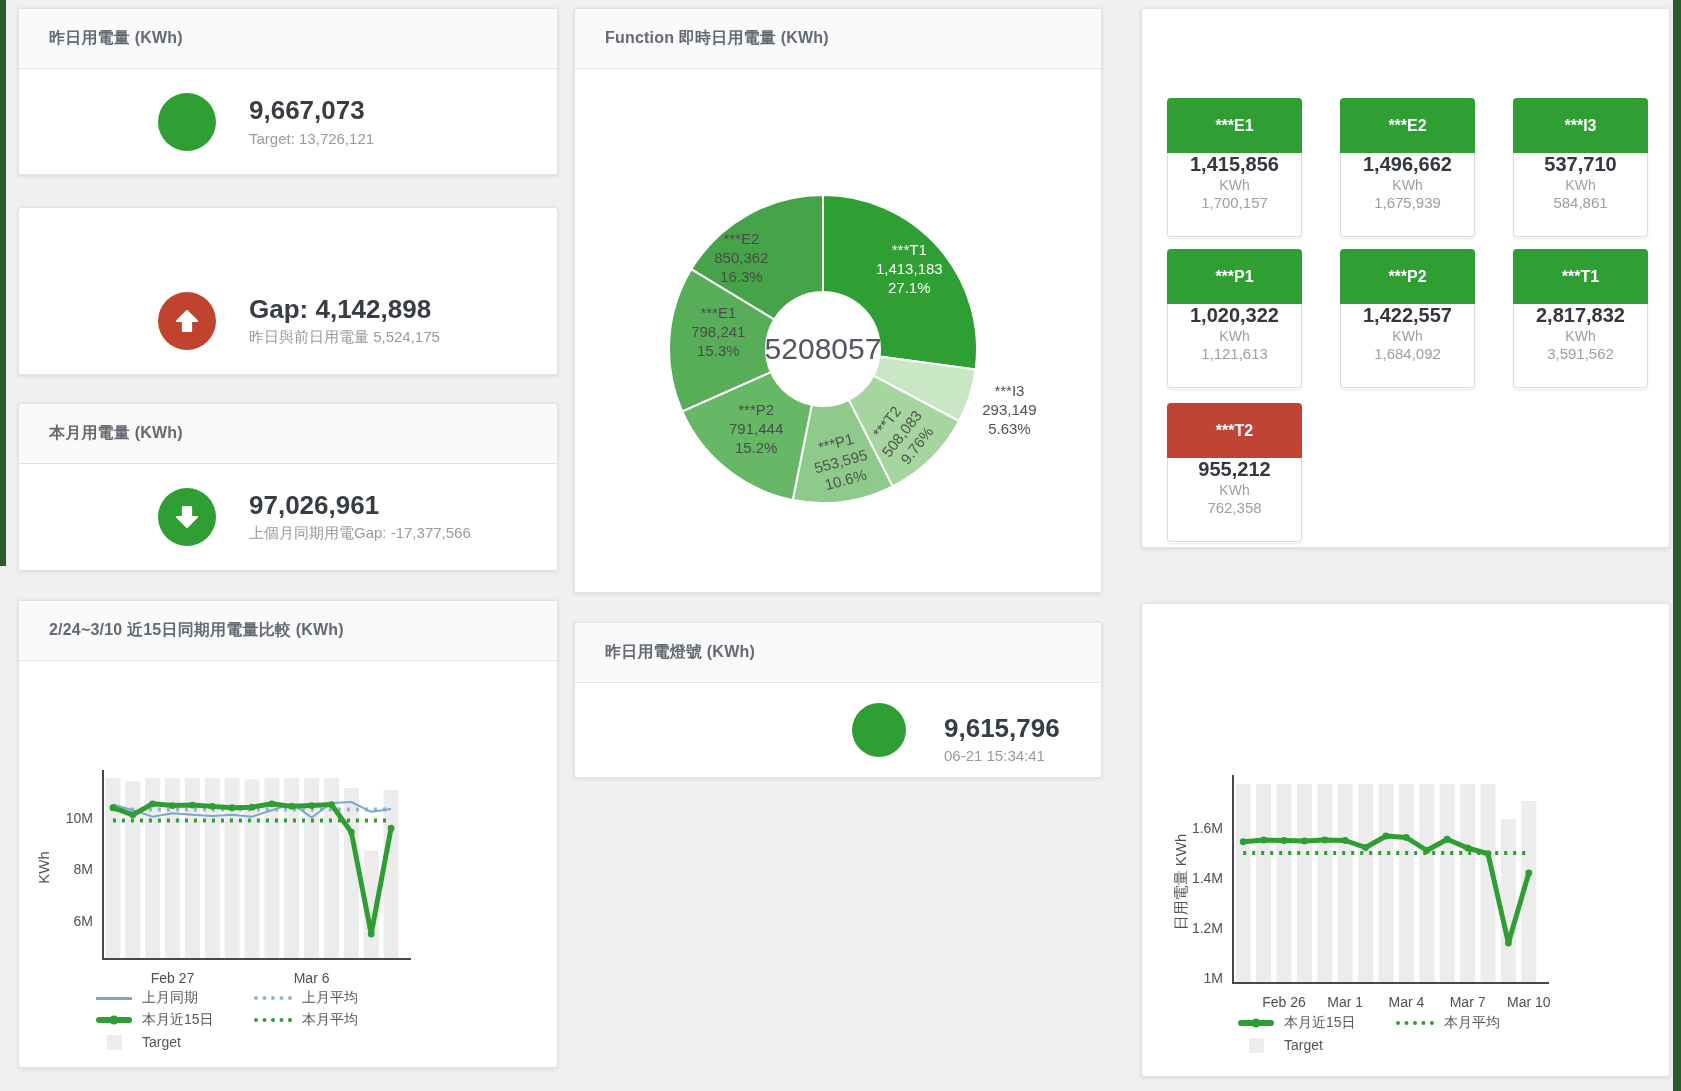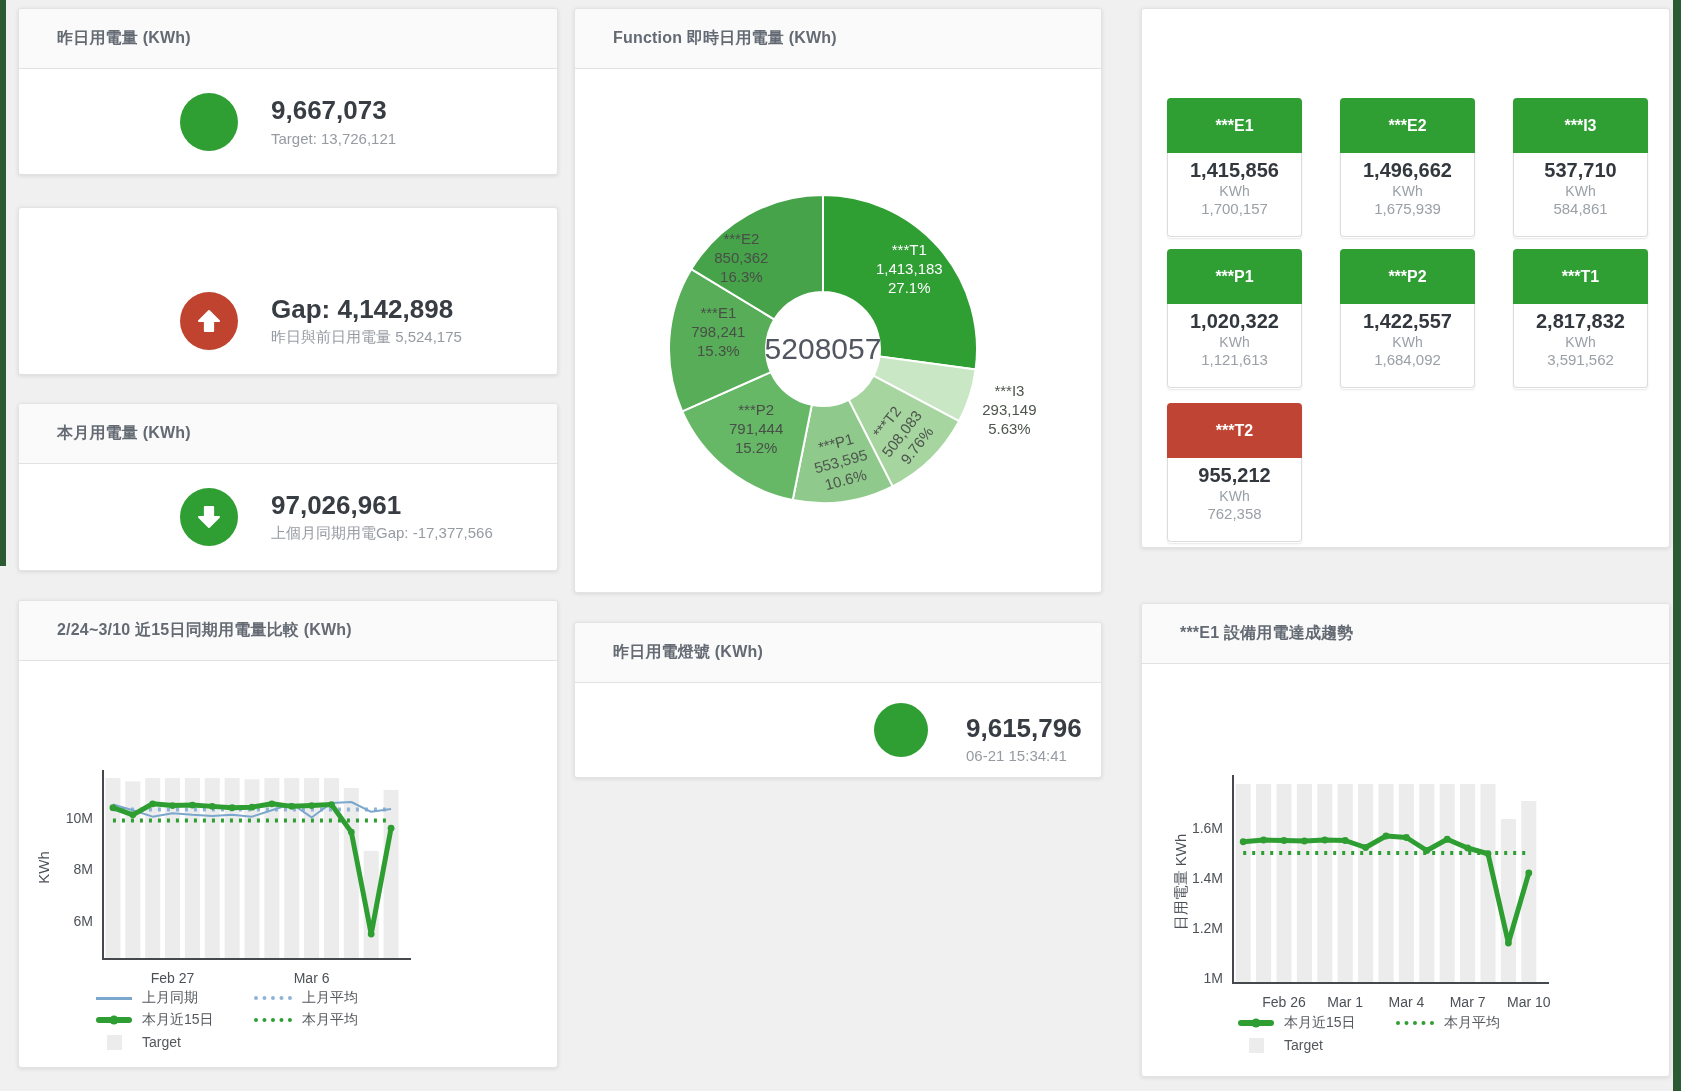--- a/index.html
+++ b/index.html
@@ -12,45 +12,45 @@
   .edge-strip{position:absolute;background:#2b5a33;}
   .edge-left{left:0;top:0;width:6px;height:566px;}
   .edge-right{left:1673px;top:0;width:8px;height:1091px;}
 
   .panel{
     position:absolute;background:#ffffff;border:1px solid #e3e3e3;border-radius:3px;
     box-shadow:0 1px 4px rgba(0,0,0,0.10);box-sizing:border-box;overflow:hidden;
   }
   .panel-header{
     height:60px;background:#fafafa;border-bottom:1px solid #e2e2e2;
-    display:flex;align-items:center;padding:0 38px;box-sizing:border-box;
+    display:flex;align-items:center;padding:0 30px;box-sizing:border-box;
   }
   .panel-title{font-size:16px;font-weight:bold;color:#646a73;letter-spacing:.2px;white-space:nowrap;}
 
   
-  .stat-content{position:absolute;top:60px;left:0;right:0;bottom:0;display:flex;align-items:center;padding-left:22px;}
+  .stat-content{position:absolute;top:60px;left:0;right:0;bottom:0;display:flex;align-items:center;}
   .stat-circle{width:58px;height:58px;border-radius:50%;flex:none;margin-left:139px;
     display:flex;align-items:center;justify-content:center;}
   .circle-green{background:#2f9e33;}
   .circle-red{background:#c0432f;}
   .stat-text{margin-left:33px;}
   .stat-value{font-size:26px;font-weight:bold;color:#383d44;line-height:1.12;white-space:nowrap;}
   .stat-sub{font-size:15px;color:#969ba1;margin-top:4px;white-space:nowrap;}
   .estimate .stat-circle{margin-left:277px;width:54px;height:54px;}
   .estimate .stat-text{margin-left:38px;margin-top:18px;}
   .arrow-icon{width:30px;height:30px;display:block;}
 
   
   .tile{position:absolute;width:135px;height:140px;border-radius:4px;box-shadow:0 1px 2px rgba(0,0,0,0.10);}
   .tile-head{height:55px;border-radius:4px 4px 0 0;color:#fff;font-size:16px;font-weight:bold;
     display:flex;align-items:center;justify-content:center;}
   .status-green .tile-head{background:#2f9e33;}
   .status-red .tile-head{background:#bf4434;}
   .tile-body{height:84px;background:#fff;border:1px solid #dcdcdc;border-top:none;
-    border-radius:0 0 4px 4px;text-align:center;box-sizing:border-box;padding-top:6px;}
+    border-radius:0 0 4px 4px;text-align:center;box-sizing:border-box;}
   .tile-value{font-size:20px;font-weight:bold;color:#32383e;}
   .tile-unit{font-size:14px;color:#9aa0a6;margin-top:1px;}
   .tile-target{font-size:15px;color:#9aa0a6;margin-top:1px;}
 
   
   .chart-svg{position:absolute;left:0;top:60px;}
   .legend{position:absolute;font-size:14px;color:#54585d;}
   .legend-row{display:flex;align-items:center;height:22px;}
   .legend-item{display:flex;align-items:center;width:158px;cursor:default;}
   .legend-item:last-child{width:auto;}
@@ -282,23 +282,20 @@
     <div class="tile-head">***T2</div>
     <div class="tile-body">
       <div class="tile-value">955,212</div>
       <div class="tile-unit">KWh</div>
       <div class="tile-target">762,358</div>
     </div>
   </div>
 </div>
 
 <div class="panel" style="left:1141px;top:603px;width:529px;height:474px">
-  <div class="panel-header">
-    <span class="panel-title">***E1 設備用電達成趨勢</span>
-  </div>
   <svg id="svg-trend" class="chart-svg" width="529" height="350">
       <rect x="93.7" y="120" width="15" height="199" fill="#ececec"></rect>
       <rect x="114.1" y="120" width="15" height="199" fill="#ececec"></rect>
       <rect x="134.5" y="120" width="15" height="199" fill="#ececec"></rect>
       <rect x="154.9" y="120" width="15" height="199" fill="#ececec"></rect>
       <rect x="175.3" y="120" width="15" height="199" fill="#ececec"></rect>
       <rect x="195.7" y="120" width="15" height="199" fill="#ececec"></rect>
       <rect x="216.1" y="120" width="15" height="199" fill="#ececec"></rect>
       <rect x="236.5" y="120" width="15" height="199" fill="#ececec"></rect>
       <rect x="256.9" y="120" width="15" height="199" fill="#ececec"></rect>

